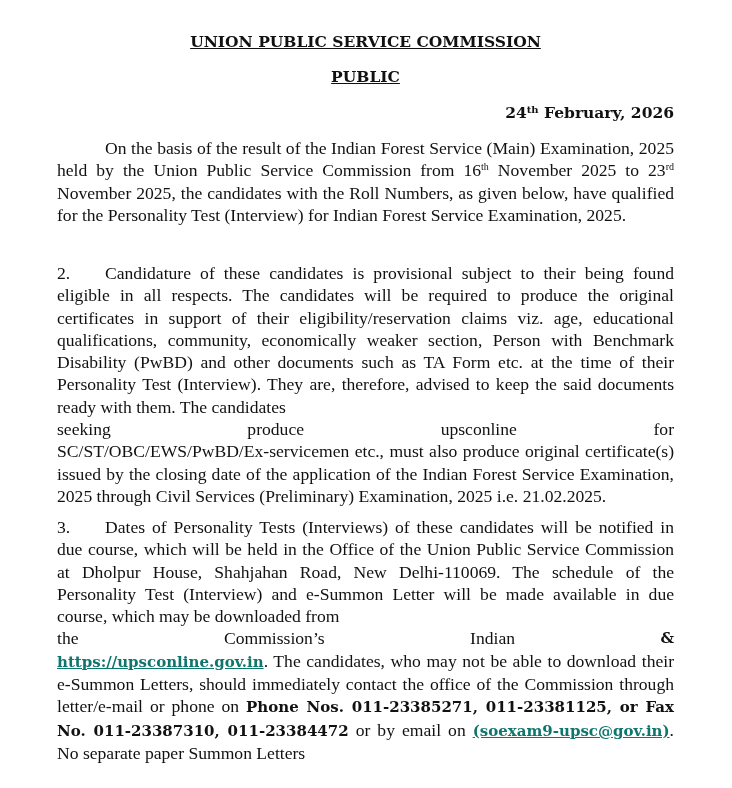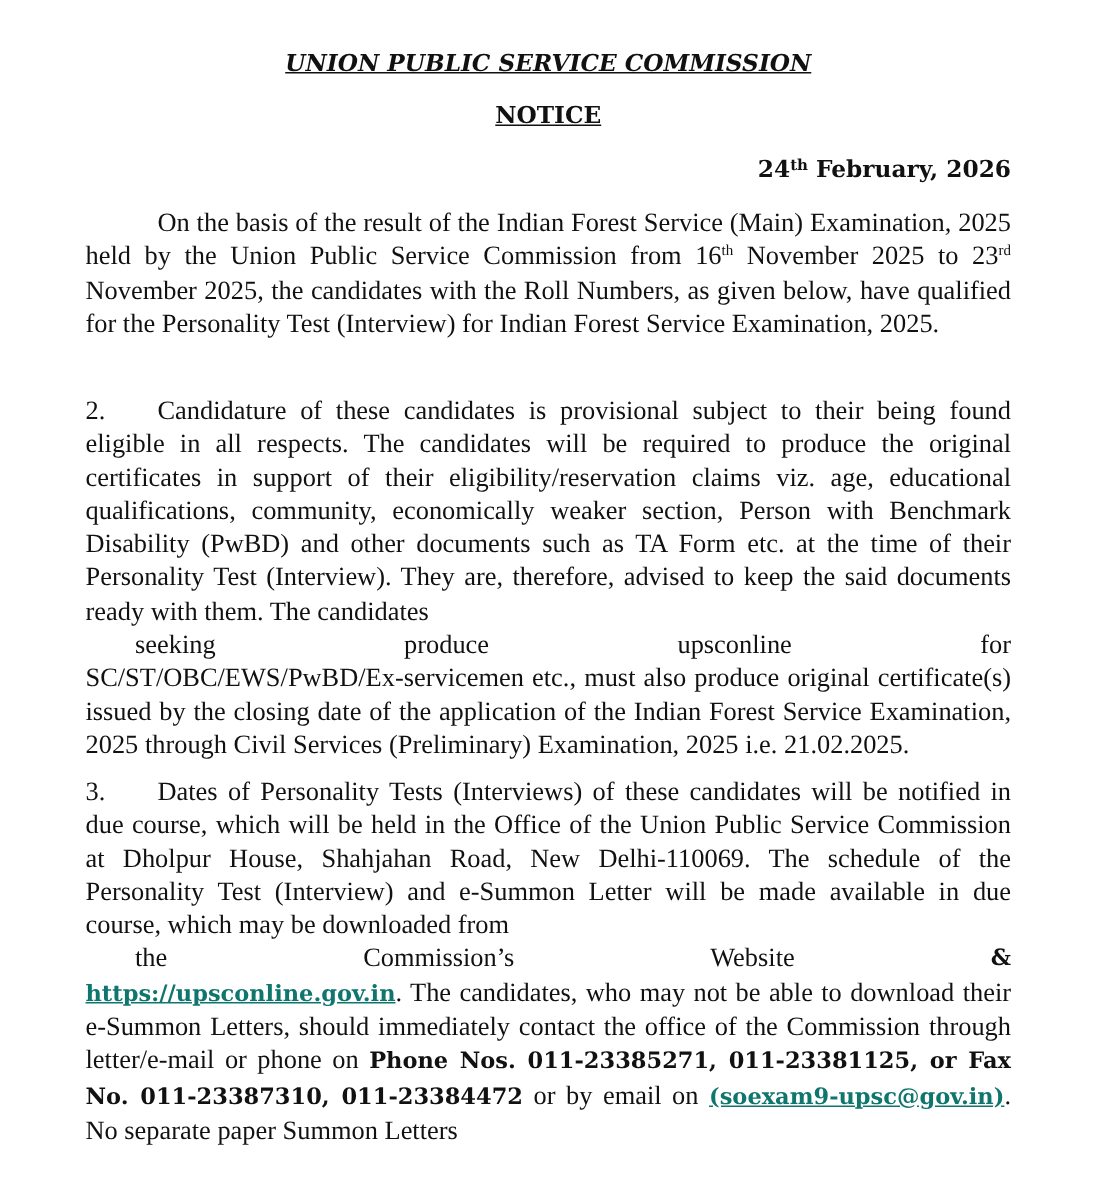--- a/index.html
+++ b/index.html
@@ -1,65 +1,65 @@
 <!DOCTYPE html>
 <html><head>
 <meta charset="utf-8">
 <style>
   html, body { margin: 0; padding: 0; background: #ffffff; }
   body { width: 732px; height: 788px; overflow: hidden; position: relative;
          font-family: "DejaVu Serif", "Liberation Serif", serif; color: #111; }
   .page { position: absolute; left: 57px; top: 0; width: 617px; }
   .title { position: absolute; top: 32px; left: 0; width: 617px; text-align: center;
-           font-weight: bold; font-size: 15.5px; letter-spacing: 0; font-style: italic; }
+           font-weight: bold; font-size: 15.5px; letter-spacing: 0; }
   .title span { text-decoration: underline; }
   .notice { position: absolute; top: 67px; left: 0; width: 617px; text-align: center;
             font-weight: bold; font-size: 15.5px; }
   .notice span { text-decoration: underline; }
   .date { position: absolute; top: 103px; right: 0; font-weight: bold; font-size: 15.5px; }
   .date sup { font-size: 10px; vertical-align: 5px; }
   .para { position: absolute; left: 0; width: 617px; font-family: "Liberation Serif", "DejaVu Serif", serif;
           font-size: 17.6px; line-height: 22.3px; text-align: justify; text-align-last: left; }
   .para sup { font-size: 10px; line-height: 0; vertical-align: 6px; }
   .p1 { top: 137px; text-indent: 48px; }
   .p2 { top: 262px; }
   .p3 { top: 516px; }
   .num { display: inline-block; width: 48px; }
   .link { color: #0000ee; font-weight: bold; text-decoration: underline; font-family: "DejaVu Serif", serif; font-size: 15px; }
   .blink { color: #0f766e; font-weight: bold; text-decoration: underline; font-family: "DejaVu Serif", serif; font-size: 15px; }
   .bold { font-weight: bold; font-family: "DejaVu Serif", serif; font-size: 15px; }
   .amp { font-weight: bold; font-family: "DejaVu Serif", serif; font-size: 15px; }
-  .jl { display: flex; justify-content: space-between; margin-left: 33px; }
+  .jl { display: flex; justify-content: space-between; }
 </style>
 </head>
 <body>
 
 <div class="page">
   <div class="title">
     <span>UNION PUBLIC SERVICE COMMISSION</span>
   </div>
   <div class="notice">
-    <span>NOTICE</span>
+    <span>PUBLIC</span>
   </div>
   <div class="date"><span>24</span><sup>th</sup><span> February, 2026</span></div>
 
   <div class="para p1"><span>On the basis of the result of the Indian Forest Service (Main) Examination, 2025 held by the Union Public Service Commission from 16</span><sup>th</sup><span> November 2025 to 23</span><sup>rd</sup><span> November 2025, the candidates with the Roll Numbers, as given below, have qualified for the Personality Test (Interview) for Indian Forest Service Examination, 2025.</span></div>
 
   <div class="para p2">
     <span class="num">2.</span><span>Candidature of these candidates is provisional subject to their being found eligible in all respects. The candidates will be required to produce the original certificates in support of their eligibility/reservation claims viz. age, educational qualifications, community, economically weaker section, Person with Benchmark Disability (PwBD) and other documents such as TA Form etc. at the time of their Personality Test (Interview). They are, therefore, advised to keep the said documents ready with them. The candidates</span>
     <span class="jl">
       <span>seeking</span>
       <span>produce</span>
       <span>upsconline</span>
       <span>for</span>
     </span><span>SC/ST/OBC/EWS/PwBD/Ex-servicemen etc., must also produce original certificate(s) issued by the closing date of the application of the Indian Forest Service Examination, 2025 through Civil Services (Preliminary) Examination, 2025 i.e. 21.02.2025.</span>
   </div>
 
   <div class="para p3">
     <span class="num">3.</span><span>Dates of Personality Tests (Interviews) of these candidates will be notified in due course, which will be held in the Office of the Union Public Service Commission at Dholpur House, Shahjahan Road, New Delhi-110069. The schedule of the Personality Test (Interview) and e-Summon Letter will be made available in due course, which may be downloaded from</span>
     <span class="jl">
       <span>the</span>
       <span>Commission’s</span>
-      <span>Website</span>
+      <span>Indian</span>
       <span class="amp">&amp;</span>
     </span><a class="blink">https://upsconline.gov.in</a><span>. The candidates, who may not be able to download their e-Summon Letters, should immediately contact the office of the Commission through letter/e-mail or phone on </span><span class="bold">Phone Nos. 011-23385271, 011-23381125, or Fax No. 011-23387310, 011-23384472</span><span> or by email on </span><a class="blink">(soexam9-upsc@gov.in)</a><span>. No separate paper Summon Letters</span>
   </div>
 </div>
 
 </body></html>

